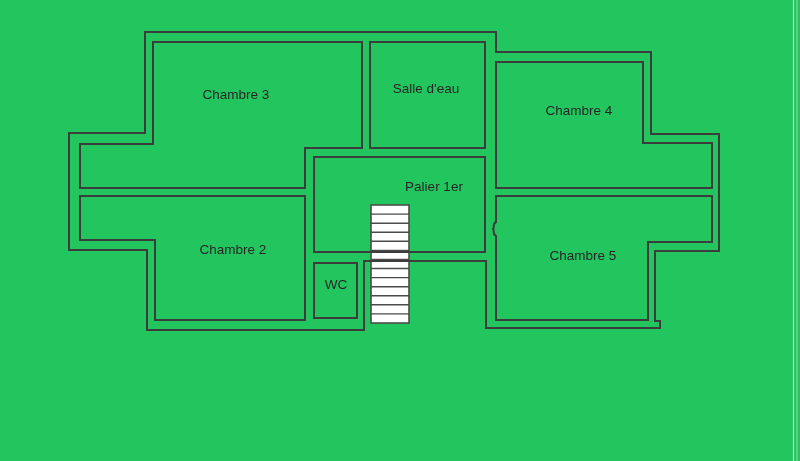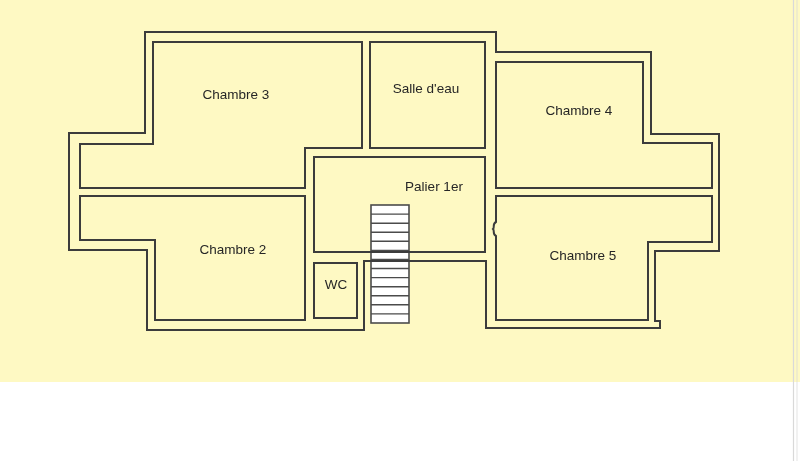--- a/index.html
+++ b/index.html
@@ -6,22 +6,22 @@
     margin: 0;
     padding: 0;
     background: #ffffff;
     width: 800px;
     height: 461px;
     overflow: hidden;
   }
   .page {
     position: relative;
     width: 800px;
-    height: 382px;
-    background: #fef9c3;
+    height: 461px;
+    background: #22c55e;
   }
   svg { display: block; }
   .walls path {
     fill: none;
     stroke-width: 2;
     stroke-linejoin: miter;
     stroke-linecap: square;
   }
   .stairs rect {
     fill: #ffffff;

